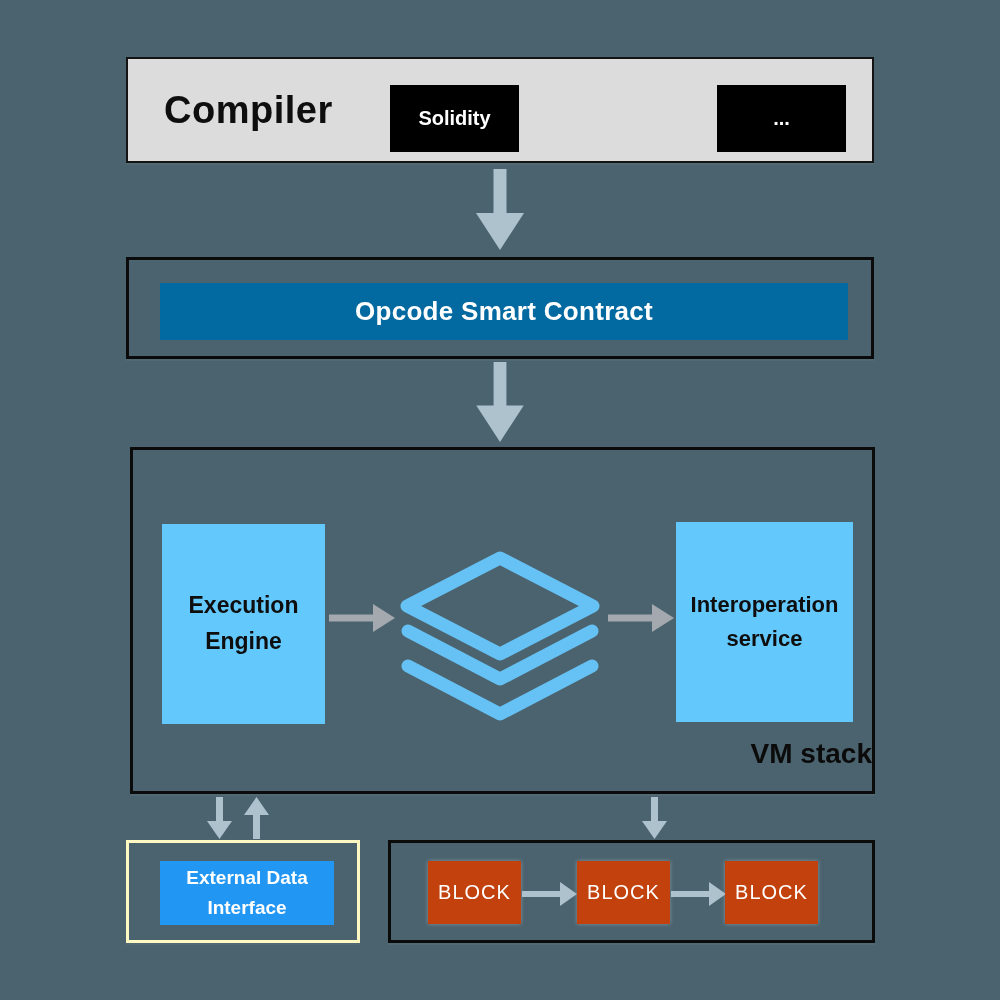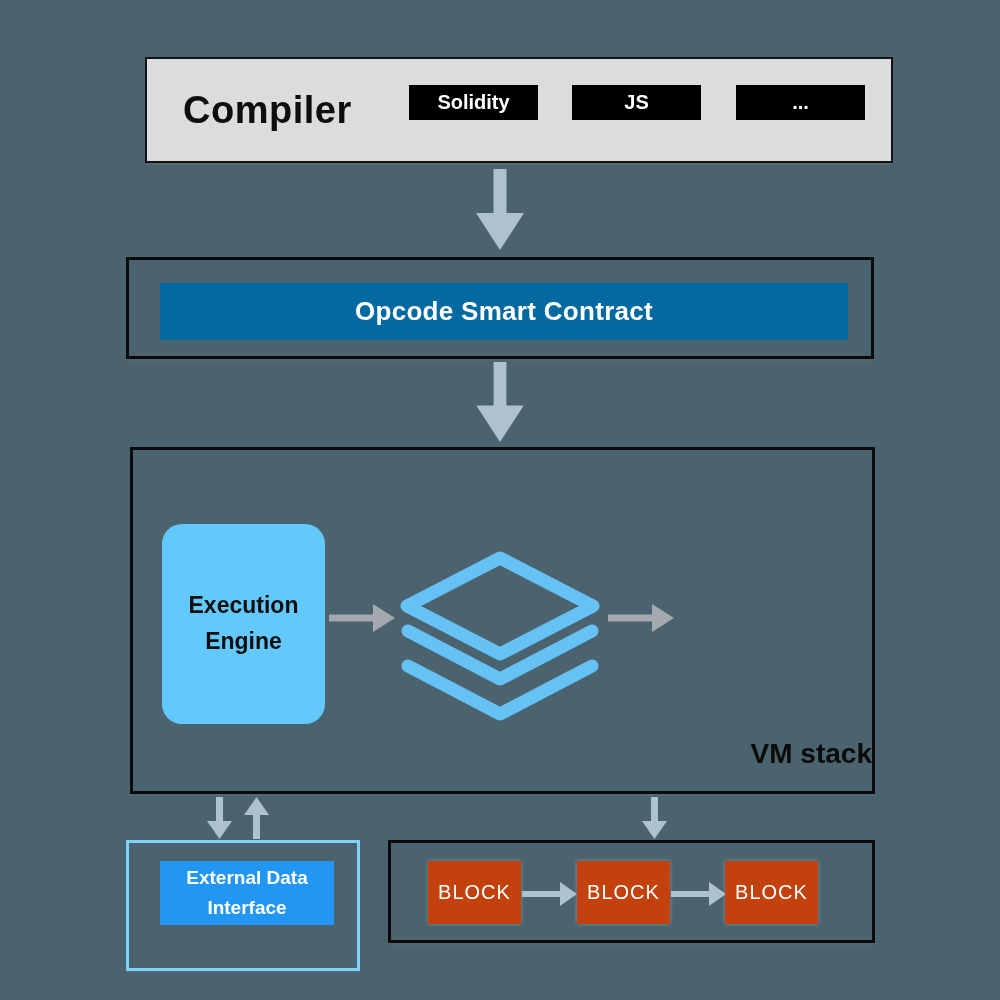--- a/index.html
+++ b/index.html
@@ -2,49 +2,49 @@
 <html><head>
 <meta charset="utf-8">
 <style>
   html,body{margin:0;padding:0;background:#4b636e;}
   .canvas{position:relative;width:1000px;height:1000px;background:#4b636e;
           font-family:"Liberation Sans",sans-serif;overflow:hidden;}
   .abs{position:absolute;}
 
   
   .compiler-box{left:126px;top:57px;width:748px;height:106px;background:#dcdcdc;
-                border:2px solid #141414;box-sizing:border-box;box-shadow:0 2px 0 rgba(90,110,120,.45);margin-left:19px;}
+                border:2px solid #141414;box-sizing:border-box;box-shadow:0 2px 0 rgba(90,110,120,.45);}
   .compiler-title{left:36px;top:0;bottom:0;display:flex;align-items:center;
                   font-size:38px;font-weight:bold;color:#0e0e0e;letter-spacing:.5px;}
-  .lang-btn{top:26px;width:129px;height:35px;background:#000;color:#fff;
+  .lang-btn{top:26px;width:129px;height:67px;background:#000;color:#fff;
             display:flex;align-items:center;justify-content:center;
             font-size:20px;font-weight:bold;}
   .lang-solidity{left:262px;} .lang-js{left:425px;} .lang-dots{left:589px;}
 
   
   .opcode-outer{left:126px;top:257px;width:748px;height:102px;border:3px solid #0b0b0b;
                 box-sizing:border-box;box-shadow:0 2px 0 rgba(90,110,120,.45);}
   .opcode-inner{left:31px;top:23px;width:688px;height:57px;background:#0369a1;
                 display:flex;align-items:center;justify-content:center;
                 color:#fff;font-size:26px;font-weight:bold;letter-spacing:.3px;}
 
   
   .vm-box{left:130px;top:447px;width:745px;height:347px;border:3px solid #0b0b0b;
           box-sizing:border-box;box-shadow:0 2px 0 rgba(90,110,120,.45);}
   .vm-title{left:0;right:0;top:20px;text-align:center;font-size:31px;font-weight:bold;
             color:#0b0b0b;text-shadow:1px 1px 0 rgba(0,0,0,.25);}
   .blue-card{background:#63c9fc;color:#0e0e0e;display:flex;align-items:center;
-             justify-content:center;text-align:center;font-weight:bold;line-height:1.55;border-radius:20px;}
+             justify-content:center;text-align:center;font-weight:bold;line-height:1.55;}
   .exec-card{left:29px;top:74px;width:163px;height:200px;font-size:23px;}
   .interop-card{left:543px;top:72px;width:177px;height:200px;font-size:22px;}
   .stack-label{left:0;right:0;top:288px;text-align:right;font-size:28px;font-weight:bold;
                color:#0b0b0b;}
 
   
-  .edi-outer{left:126px;top:840px;width:234px;height:131px;border:3px solid #7dd3fc;
+  .edi-outer{left:126px;top:840px;width:234px;height:103px;border:3px solid #fef9c3;
              box-sizing:border-box;box-shadow:0 2px 0 rgba(90,110,120,.45);}
   .edi-inner{left:31px;top:18px;width:174px;height:64px;background:#2196f3;color:#fff;
              display:flex;align-items:center;justify-content:center;text-align:center;
              font-size:19px;font-weight:bold;line-height:1.6;}
   .blocks-outer{left:388px;top:840px;width:487px;height:103px;border:3px solid #0b0b0b;
                 box-sizing:border-box;box-shadow:0 2px 0 rgba(90,110,120,.45);}
   .block-card{top:18px;width:93px;height:63px;background:#c2410c;color:#fff;
               display:flex;align-items:center;justify-content:center;
               font-size:20px;font-weight:normal;letter-spacing:1px;
               box-shadow:0 0 4px rgba(170,190,200,.55);}
@@ -55,21 +55,20 @@
   svg{display:block;}
 </style>
 </head>
 <body>
 
 <div class="canvas">
 
   <div class="abs compiler-box">
     <div class="abs compiler-title">Compiler</div>
     <div class="abs lang-btn lang-solidity">Solidity</div>
-    <div class="abs lang-btn lang-js">JS</div>
     <div class="abs lang-btn lang-dots">...</div>
   </div>
 
   <svg class="abs" style="left:474px;top:169px;" width="52" height="81" viewBox="0 0 52 81">
     <rect class="fill-steel" x="19.5" y="0" width="13" height="46"></rect>
     <polygon class="fill-steel" points="2,44 50,44 26,81"></polygon>
   </svg>
 
   <div class="abs opcode-outer">
     <div class="abs opcode-inner">Opcode Smart Contract</div>
@@ -93,20 +92,21 @@
       <polygon points="100,7 193,55 100,103 7,55" fill="none" stroke="#66c2f5" stroke-width="13" stroke-linejoin="round"></polygon>
       <polyline points="8,80 100,128 192,80" fill="none" stroke="#66c2f5" stroke-width="13" stroke-linecap="round" stroke-linejoin="round"></polyline>
       <polyline points="8,115 100,163 192,115" fill="none" stroke="#66c2f5" stroke-width="13" stroke-linecap="round" stroke-linejoin="round"></polyline>
     </svg>
 
     <svg class="abs" style="left:475px;top:153px;" width="66" height="30" viewBox="0 0 66 30">
       <rect class="fill-gray" x="0" y="11.5" width="46" height="7"></rect>
       <polygon class="fill-gray" points="44,1 44,29 66,15"></polygon>
     </svg>
 
+    <div class="abs blue-card interop-card">Interoperation service</div>
 
     <div class="abs stack-label">VM stack</div>
   </div>
 
   <svg class="abs" style="left:206px;top:797px;" width="27" height="42" viewBox="0 0 27 42">
     <rect class="fill-steel" x="10" y="0" width="7" height="26"></rect>
     <polygon class="fill-steel" points="1,24 26,24 13.5,42"></polygon>
   </svg>
   <svg class="abs" style="left:243px;top:797px;" width="27" height="42" viewBox="0 0 27 42">
     <rect class="fill-steel" x="10" y="16" width="7" height="26"></rect>

